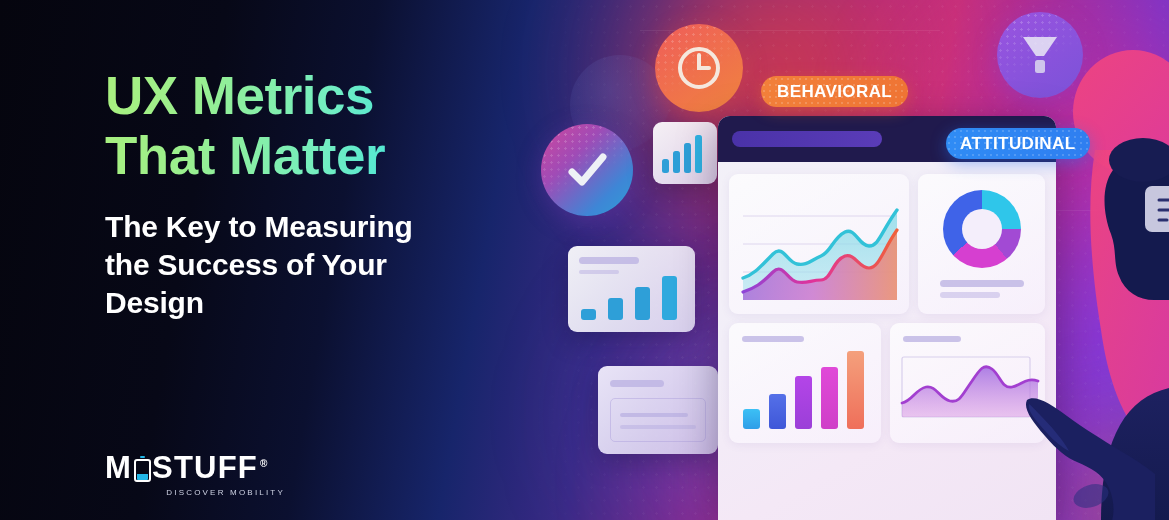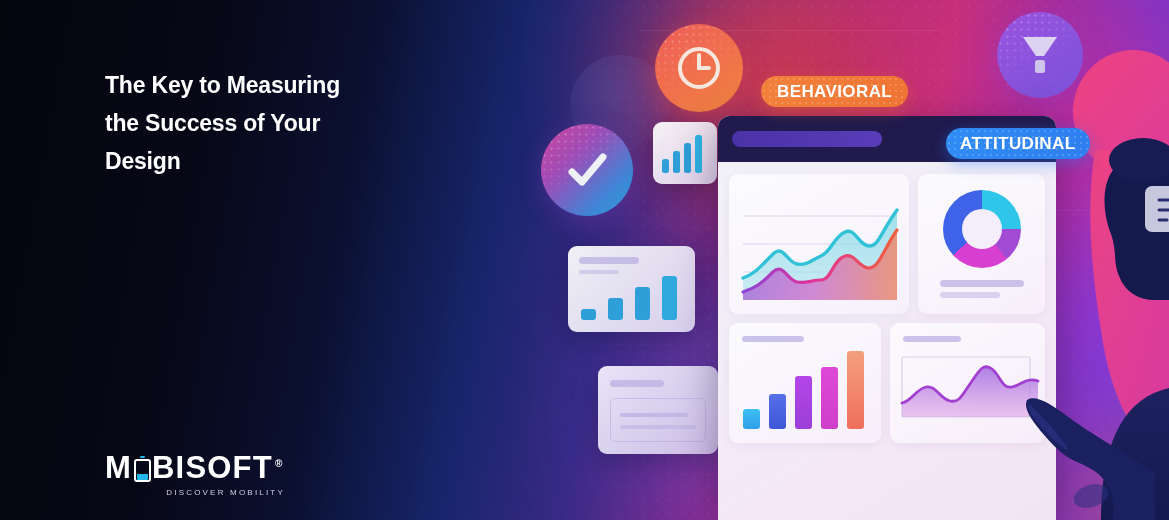--- a/index.html
+++ b/index.html
@@ -89,21 +89,22 @@
   }
   .headline {
     font-size:53px; line-height:60px; font-weight:bold;
     letter-spacing:-0.5px;
     background:linear-gradient(97deg,#a9f07f 0%,#9aef8e 22%,#73eec1 55%,#3ce3e0 82%,#2fd9ea 100%);
     -webkit-background-clip:text; background-clip:text;
     -webkit-text-fill-color:transparent; color:transparent;
     white-space:pre-line;
   }
   .subhead {
-    font-size:23px; line-height:38px; font-weight:bold;
+    margin-top:22px;
+    font-size:30px; line-height:38px; font-weight:bold;
     color:#ffffff; white-space:pre-line;
     letter-spacing:-0.2px;
   }
 
   
   .logo-wrap {
     position:absolute; left:105px; top:452px;
     width:180px;
   }
   .logo-mark {
@@ -267,30 +268,32 @@
   <div class="bg-blob blob-violet"></div>
   <div class="bg-blob blob-pinkbot"></div>
   <div class="bg-blob blob-cyan"></div>
   <div class="bg-blob blob-orange-br"></div>
   <div class="dot-grid"></div>
   <div class="ghost-circle"></div>
   <div class="faint-line" style="left:640px;top:30px;width:300px;height:1px;"></div>
   <div class="faint-line" style="left:900px;top:210px;width:240px;height:1px;"></div>
 
   <div class="left-col">
+    <div class="headline">UX Metrics
+That Matter</div>
     <div class="subhead">The Key to Measuring
 the Success of Your
 Design</div>
   </div>
 
   <div class="logo-wrap">
     <div class="logo-mark">
       <span>M</span>
       <span class="logo-phone"></span>
-      <span>BISOFT</span>
+      <span>STUFF</span>
       <span class="logo-reg">®</span>
     </div>
     <div class="logo-tag">DISCOVER MOBILITY</div>
   </div>
 
   <div class="icon-circle ic-clock">
     <div class="icon-dots"></div>
     <svg width="50" height="50" viewBox="0 0 50 50">
       <circle cx="25" cy="25" r="19" fill="none" stroke="#f5e7dd" stroke-width="4"></circle>
       <path d="M25 12 L25 25 L35 25" fill="none" stroke="#f5e7dd" stroke-width="4" stroke-linecap="round"></path>

